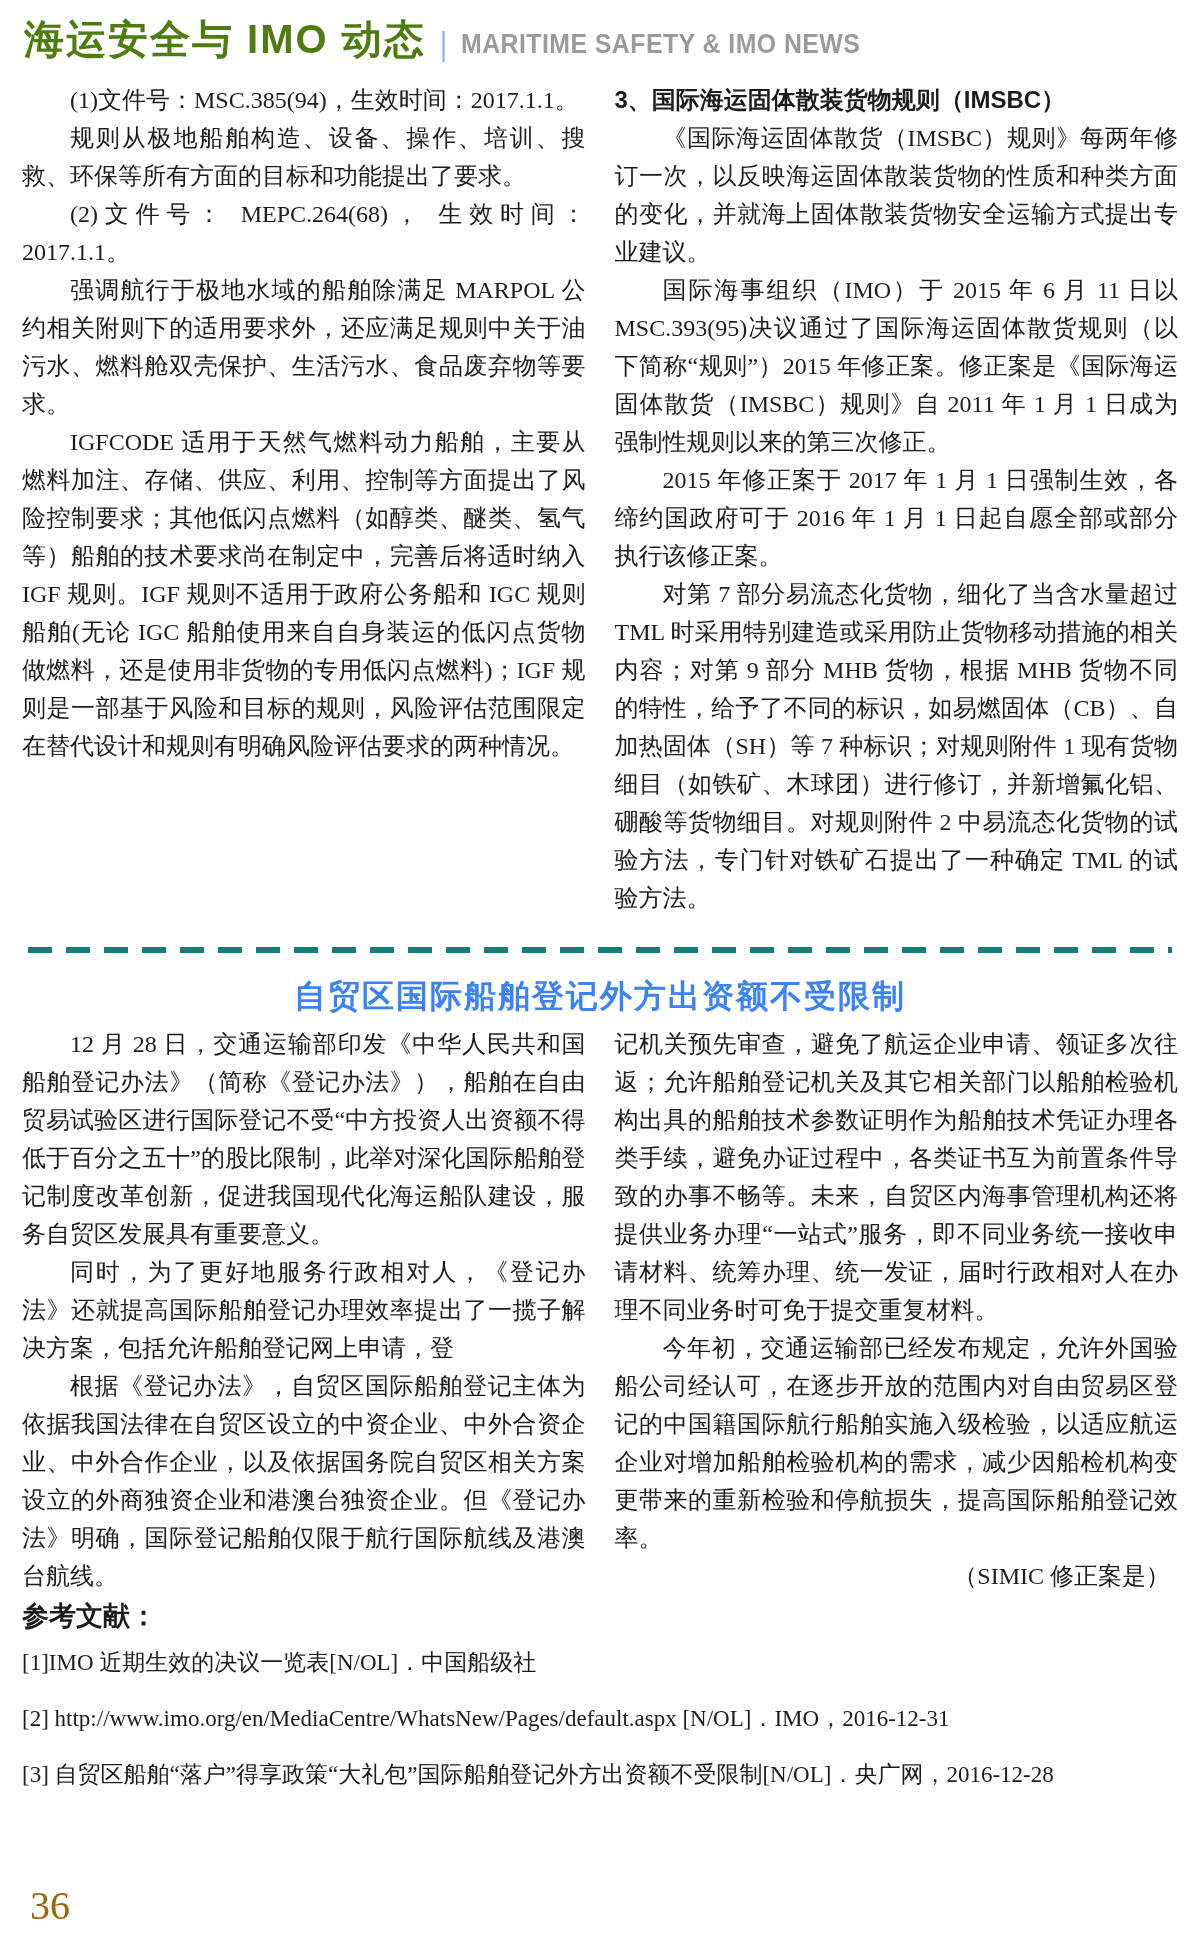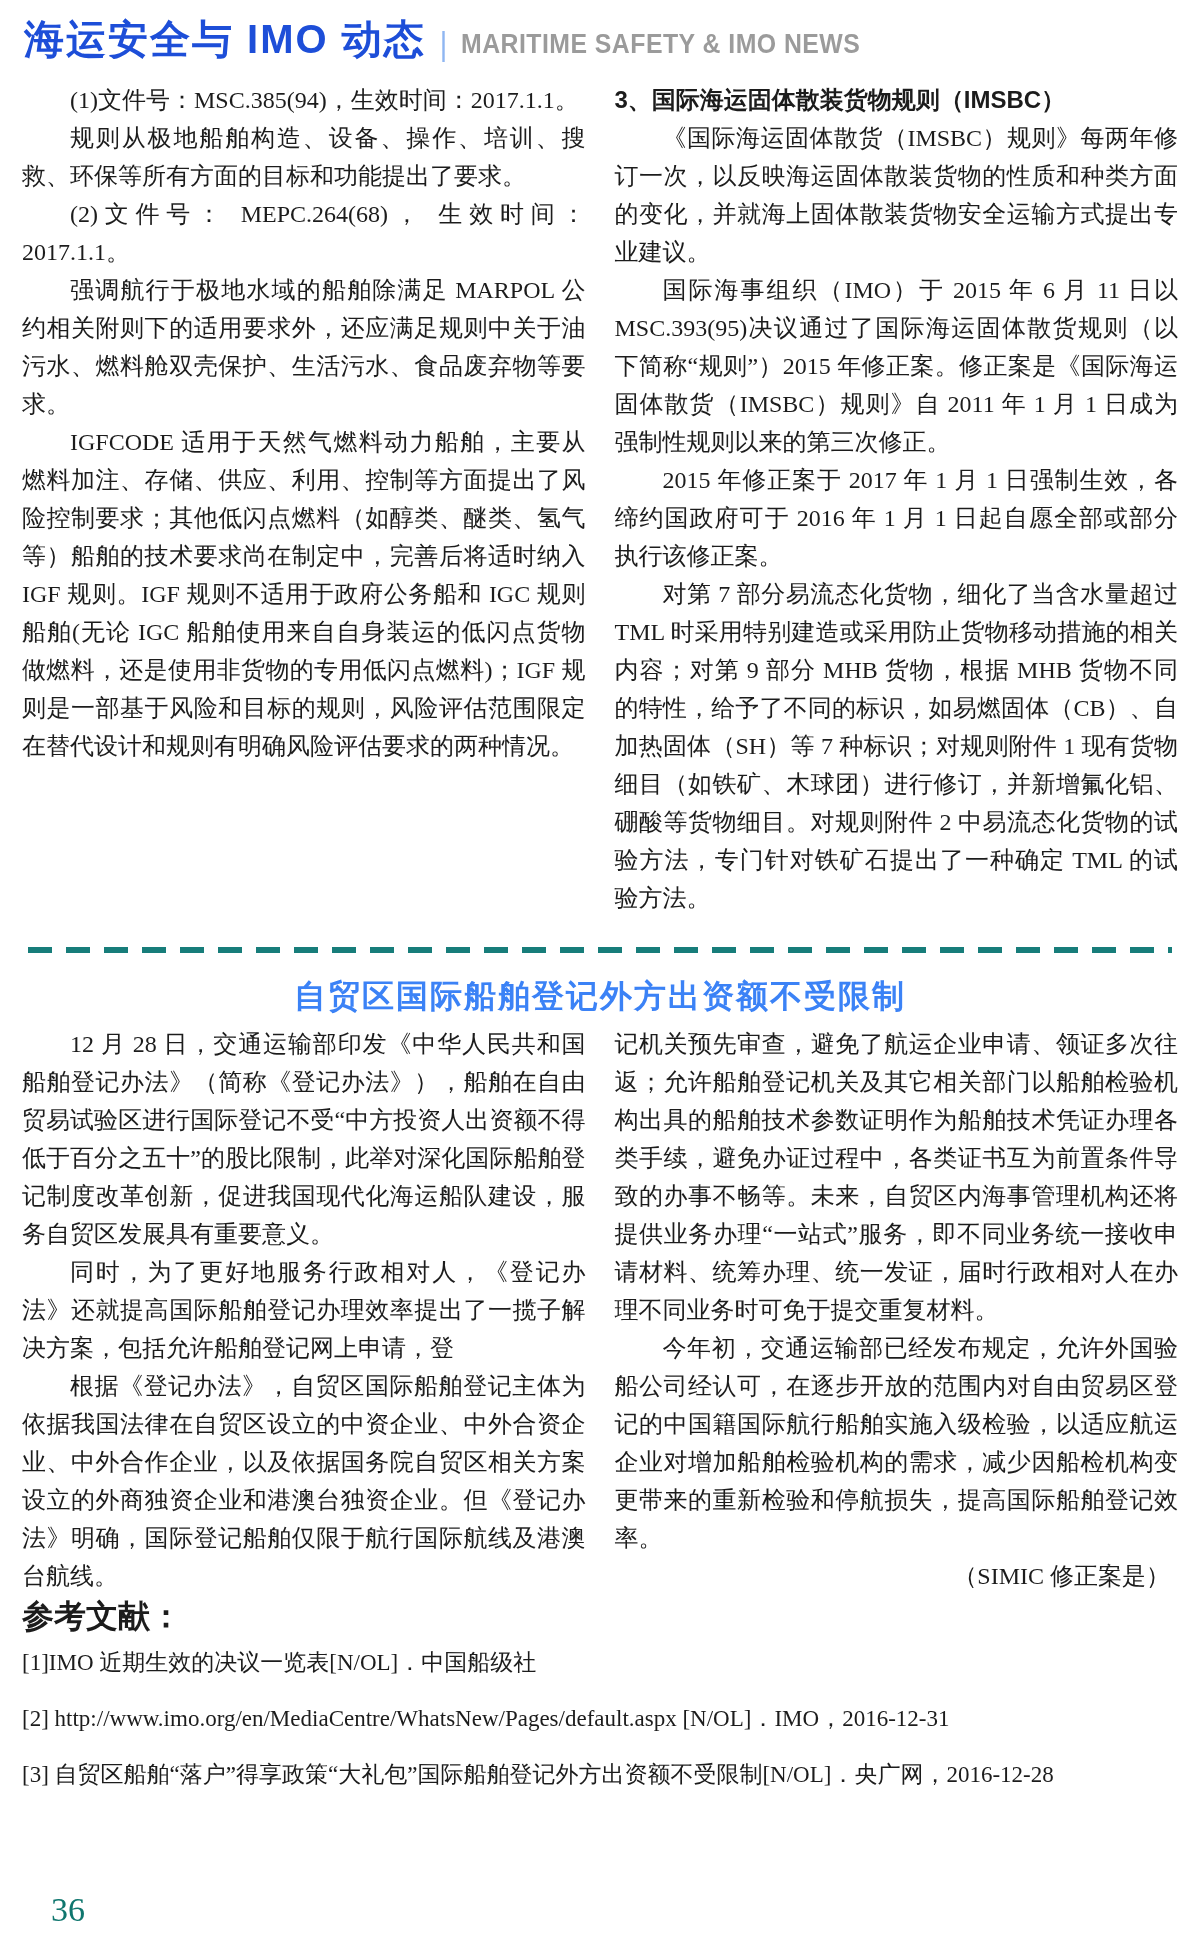--- a/index.html
+++ b/index.html
@@ -14,21 +14,21 @@
   }
   
   header {
     display:flex; align-items:baseline; gap:14px;
     padding:12px 24px 0 24px;
     white-space:nowrap;
   }
   .h-cn {
     font-family:"Liberation Sans","DejaVu Sans",sans-serif;
     font-weight:bold; font-size:40px; letter-spacing:2px;
-    color:#1d4ed8;
+    color:#4d7c0f;
   }
   .h-sep { color:#8fb6f2; font-size:34px; font-weight:bold; transform:translateY(2px); }
   .h-en {
     font-family:"Liberation Sans","DejaVu Sans",sans-serif;
     font-weight:bold; font-size:27px; letter-spacing:0.5px;
     color:#9b9b9b;
     transform:scaleX(0.92); transform-origin:left;
   }
   
   .two-col { display:flex; gap:29px; padding:0 22px; }
@@ -52,31 +52,31 @@
     text-align:center;
     font-family:"Liberation Sans","DejaVu Sans",sans-serif;
     font-weight:bold; font-size:32px; letter-spacing:2px;
     color:#3b82f6;
   }
   .byline { text-align:right; text-indent:0 !important; padding-right:8px; }
   
   .references { padding:2px 22px 0 22px; }
   .references h4 {
     margin:0 0 10px 0;
-    font-size:32px; line-height:38px; font-weight:bold;
+    font-size:27px; line-height:38px; font-weight:bold;
     font-family:"Liberation Sans","DejaVu Sans",sans-serif;
   }
   .references p {
     margin:0 0 21px 0;
     font-size:23px; line-height:35px;
   }
   
   .page-number {
     position:absolute; left:30px; bottom:16px;
-    font-size:34px; color:#0f766e;margin-left:21px;
+    font-size:40px; color:#a16207;
   }
 </style>
 </head>
 <body>
 
 <div class="page">
 
   <header>
     <span class="h-cn">海运安全与 IMO 动态</span>
     <span class="h-sep">|</span>

